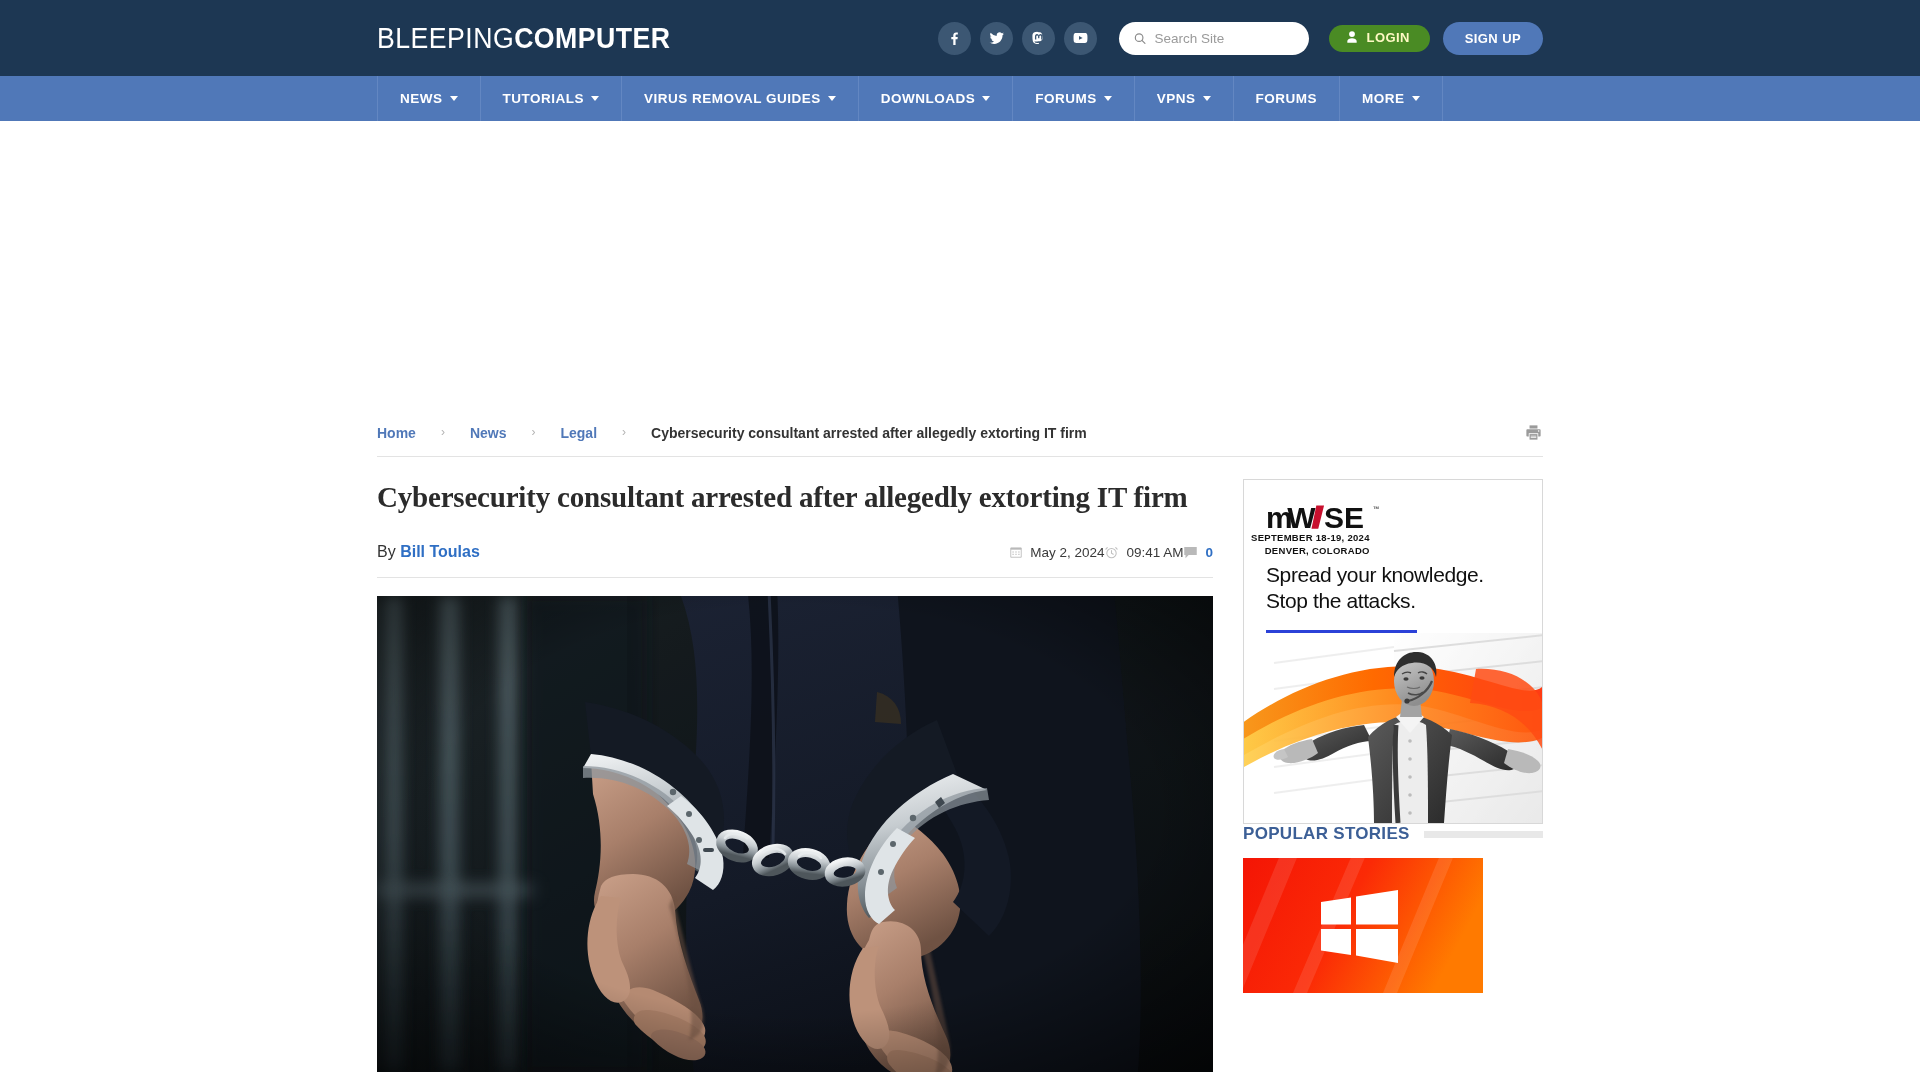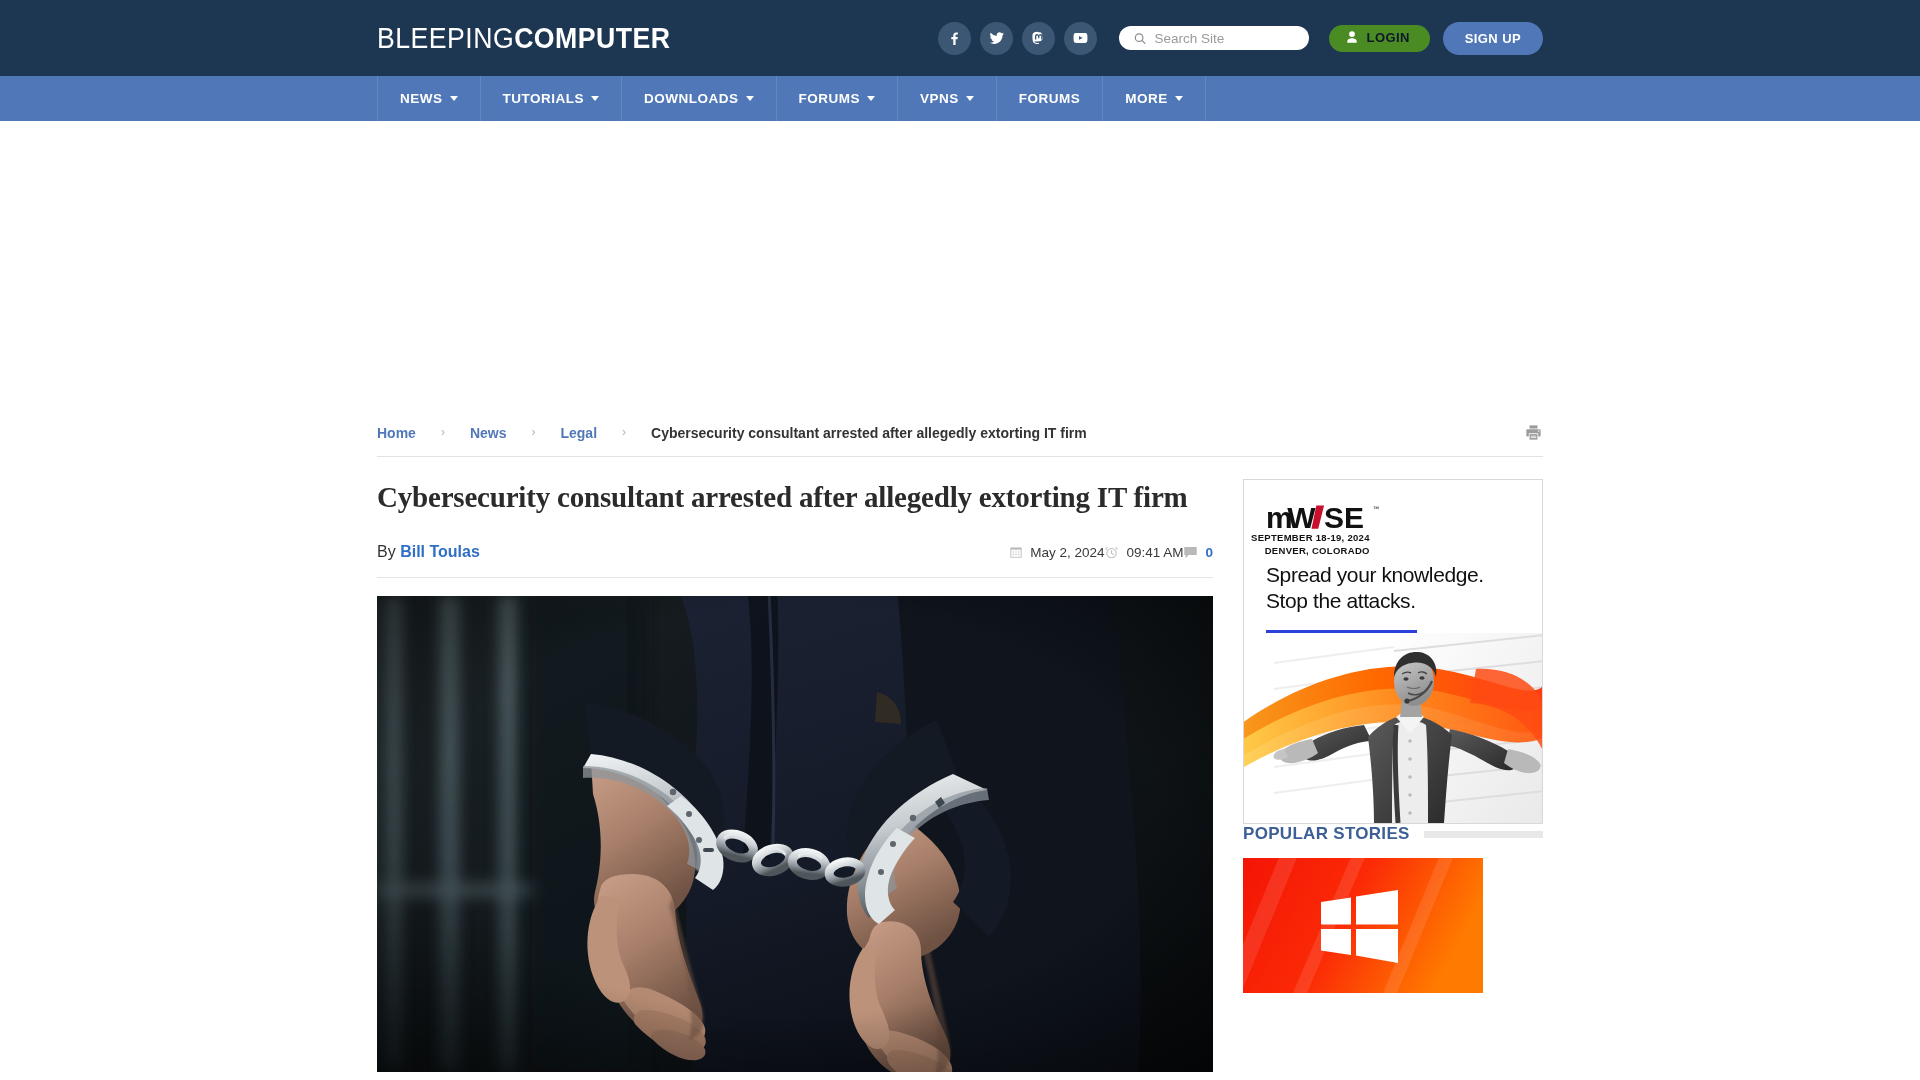--- a/index.html
+++ b/index.html
@@ -47,21 +47,21 @@
   .social-btn {
     width: 33px; height: 33px;
     border-radius: 50%;
     background: #3c5773;
     display: flex; align-items: center; justify-content: center;
     cursor: pointer;
   }
   .social-btn svg { fill: #ffffff; }
 
   .search-wrap {
-    width: 190px; height: 24px;
+    width: 190px; height: 33px;
     background: #ffffff;
     border-radius: 17px;
     display: flex;
     align-items: center;
     padding: 0 14px;
     margin-right: 20px;
   }
   .search-wrap svg { fill: none; stroke: #8a8a8a; stroke-width: 2; }
   .search-input {
     border: none; outline: none;
@@ -69,21 +69,21 @@
     color: #444;
     margin-left: 8px;
     width: 140px;
     font-family: "Liberation Sans", sans-serif;
     background: transparent;
   }
   .search-input::placeholder { color: #9a9a9a; }
 
   .btn-login {
     background: #4a8b24;
-    color: #0f172a;
+    color: #fef9c3;
     border: none;
     border-radius: 17px;
     height: 27px;
     padding: 0 20px 2px 16px;
     font-size: 13px;
     font-weight: 700;
     letter-spacing: 0.4px;
     display: flex; align-items: center; gap: 8px;
     cursor: pointer;
     margin-right: 13px;
@@ -383,20 +383,24 @@
 </div>
 
 <div class="navbar">
   <div class="nav-inner" id="nav-inner">
       <div class="nav-item">
         <span>NEWS</span>
         <span class="caret"></span>
       </div>
       <div class="nav-item">
         <span>TUTORIALS</span>
+        <span class="caret"></span>
+      </div>
+      <div class="nav-item">
+        <span>VIRUS REMOVAL GUIDES</span>
         <span class="caret"></span>
       </div>
       <div class="nav-item">
         <span>DOWNLOADS</span>
         <span class="caret"></span>
       </div>
       <div class="nav-item">
         <span>FORUMS</span>
         <span class="caret"></span>
       </div>

